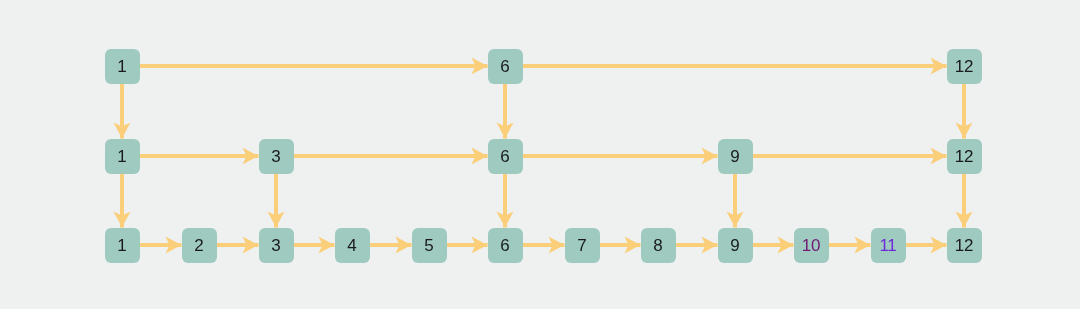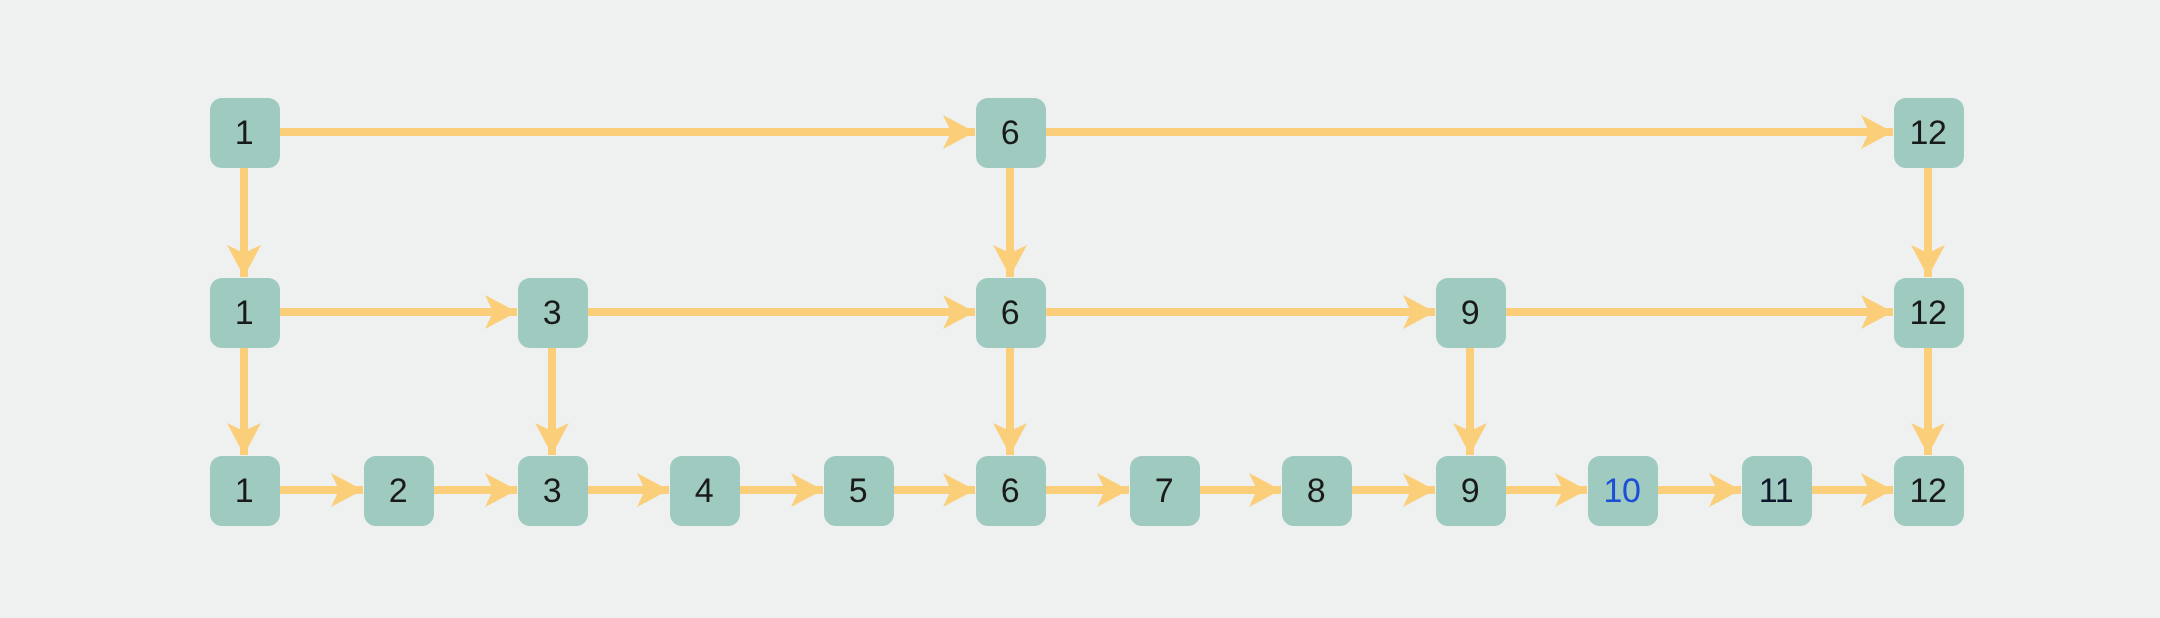--- a/index.html
+++ b/index.html
@@ -200,22 +200,22 @@
       <div class="node" style="left: 564.5px; top: 227.5px; width: 35px; height: 35px; background: rgb(158, 202, 192); border-radius: 6px;">
         <span class="node-label" style="color: rgb(26, 26, 26);">7</span>
       </div>
       <div class="node" style="left: 640.5px; top: 227.5px; width: 35px; height: 35px; background: rgb(158, 202, 192); border-radius: 6px;">
         <span class="node-label" style="color: rgb(26, 26, 26);">8</span>
       </div>
       <div class="node" style="left: 717.5px; top: 227.5px; width: 35px; height: 35px; background: rgb(158, 202, 192); border-radius: 6px;">
         <span class="node-label" style="color: rgb(26, 26, 26);">9</span>
       </div>
       <div class="node" style="left: 793.5px; top: 227.5px; width: 35px; height: 35px; background: rgb(158, 202, 192); border-radius: 6px;">
-        <span class="node-label" style="color: #1d4ed8;">10</span>
+        <span class="node-label" style="color: #701a75;">10</span>
       </div>
       <div class="node" style="left: 870.5px; top: 227.5px; width: 35px; height: 35px; background: rgb(158, 202, 192); border-radius: 6px;">
-        <span class="node-label" style="color: #0f172a;">11</span>
+        <span class="node-label" style="color: #6d28d9;">11</span>
       </div>
       <div class="node" style="left: 946.5px; top: 227.5px; width: 35px; height: 35px; background: rgb(158, 202, 192); border-radius: 6px;">
         <span class="node-label" style="color: rgb(26, 26, 26);">12</span>
       </div>
     </div>
 </div>
 
 </body></html>

